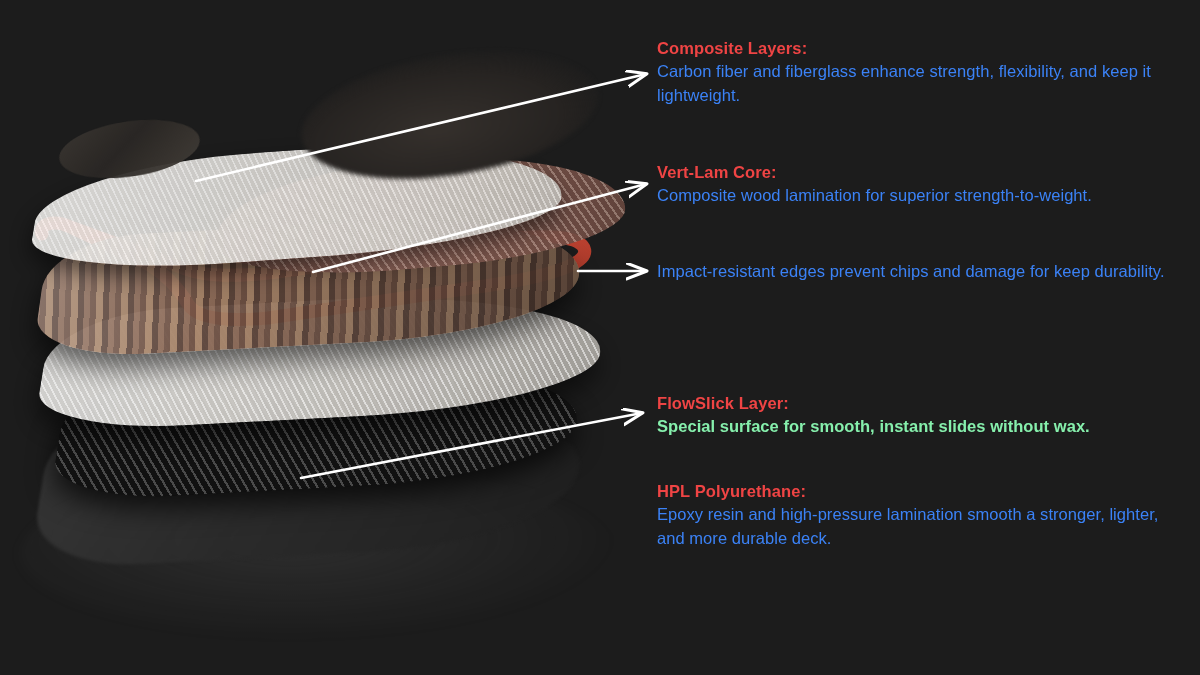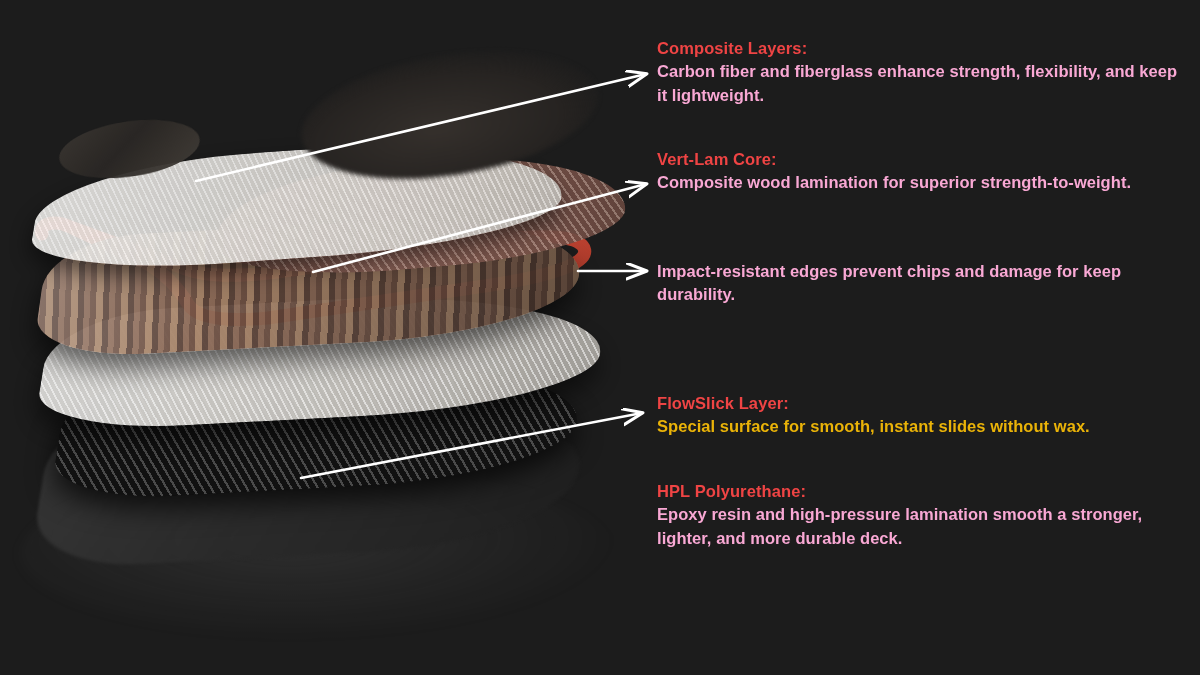--- a/index.html
+++ b/index.html
@@ -201,28 +201,28 @@
   }
   .callout .title {
     font-size: 16.5px;
     font-weight: bold;
     color: #ef4444;
     line-height: 1.42;
     letter-spacing: .1px;
   }
   .callout .body {
     font-size: 16.5px;
-    font-weight: bold;
-    color: #f9a8d4;
+    font-weight: normal;
+    color: #3b82f6;
     line-height: 1.42;
     letter-spacing: .05px;
   }
   .callout .body.is-bold {
     font-weight: bold;
-    color: #eab308;
+    color: #86efac;
   }
 </style>
 </head>
 <body style="background: rgb(28, 28, 28);">
 
 <div class="stage">
 
   <div class="render">
 
     <div class="sheet floor-glow"></div>
@@ -274,21 +274,21 @@
       <line x1="578" y1="271" x2="646" y2="271" marker-end="url(#arrowhead)"></line>
       <line x1="301" y1="478" x2="642" y2="413" marker-end="url(#arrowhead)"></line>
     </g>
   </svg>
 
   <div class="callout" style="top:37px">
     <div class="title">Composite Layers:</div>
     <div class="body">Carbon fiber and fiberglass enhance strength, flexibility, and keep it lightweight.</div>
   </div>
 
-  <div class="callout" style="top:148px">
+  <div class="callout" style="top:161px">
     <div class="title">Vert-Lam Core:</div>
     <div class="body">Composite wood lamination for superior strength-to-weight.</div>
   </div>
 
   <div class="callout" style="top:260px">
     <div class="body">Impact-resistant edges prevent chips and damage for keep durability.</div>
   </div>
 
   <div class="callout" style="top:392px">
     <div class="title">FlowSlick Layer:</div>

